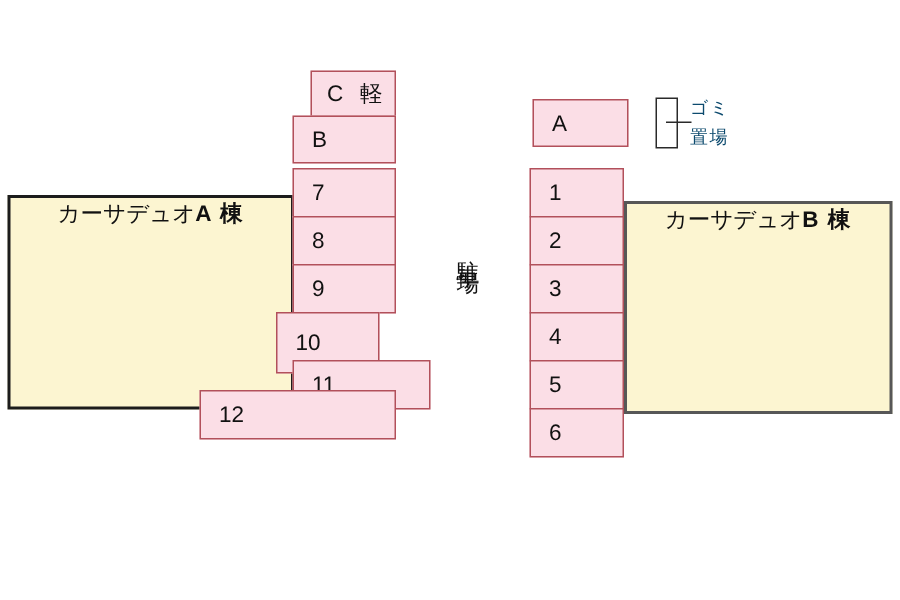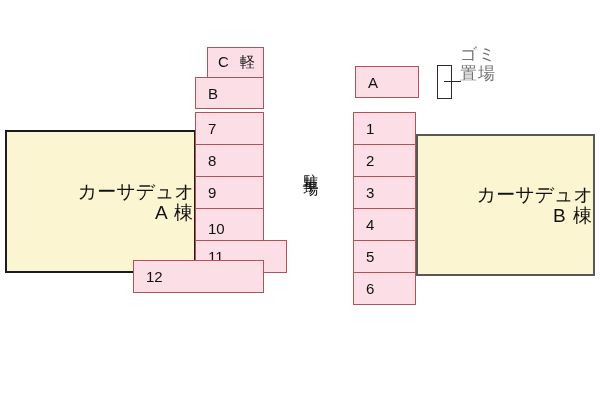--- a/index.html
+++ b/index.html
@@ -29,39 +29,39 @@
     white-space: pre;
   }
   .spot.kei { word-spacing: 7px; padding-left: 10px; }
 
   
   .building {
     position: absolute;
     box-sizing: border-box;
     background: #fcf5d1;
     color: #111111;
-    font-size: 19px;
+    font-size: 15px;
     line-height: 21px;
     display: flex;
-    flex-direction: column;
+    flex-direction: row;
     justify-content: center;
-    align-items: flex-end;
+    align-items: flex-start;
     text-align: center;
   }
   .building.a { left: 5px;  top: 130px; width: 191px; height: 143px; border: 2px solid #1c1c1c; }
   .building.b { left: 416px; top: 134px; width: 179px; height: 142px; border: 2px solid #575757; }
-  .building .bname2 { letter-spacing: 1px; }
+  .building .bname2 { letter-spacing: 1px; font-weight: bold; }
 
   
   .sp-c   { left: 207px; top: 47px;  width: 57px;  height: 31px; }
   .sp-b   { left: 195px; top: 77px;  width: 69px;  height: 32px; }
   .sp-7   { left: 195px; top: 112px; width: 69px;  height: 33px; }
   .sp-8   { left: 195px; top: 144px; width: 69px;  height: 33px; }
   .sp-9   { left: 195px; top: 176px; width: 69px;  height: 33px; }
-  .sp-10  { left: 195px; top: 208px; width: 69px;  height: 41px; }
+  .sp-10  { left: 184px; top: 208px; width: 69px;  height: 41px; }
   .sp-11  { left: 195px; top: 240px; width: 92px;  height: 33px; }
   .sp-12  { left: 133px; top: 260px; width: 131px; height: 33px; }
 
   
   .sp-a   { left: 355px; top: 66px;  width: 64px; height: 32px; }
   .sp-1   { left: 353px; top: 112px; width: 63px; height: 33px; }
   .sp-2   { left: 353px; top: 144px; width: 63px; height: 33px; }
   .sp-3   { left: 353px; top: 176px; width: 63px; height: 33px; }
   .sp-4   { left: 353px; top: 208px; width: 63px; height: 33px; }
   .sp-5   { left: 353px; top: 240px; width: 63px; height: 33px; }
@@ -94,25 +94,25 @@
     position: absolute;
     left: 444px;
     top: 81px;
     width: 17px;
     height: 0;
     border-top: 1.5px solid #2a2a2a;
   }
   .garbage-label {
     position: absolute;
     left: 460px;
-    top: 45px;
-    font-size: 17px;
+    top: 63px;
+    font-size: 12px;
     line-height: 19px;
     letter-spacing: 1px;
-    color: #737373;
+    color: #0c4a6e;
   }
 </style>
 </head>
 <body>
 
 <div class="canvas">
 
   <div class="building a">
     <div>カーサデュオ</div>
     <div class="bname2">A 棟</div>

